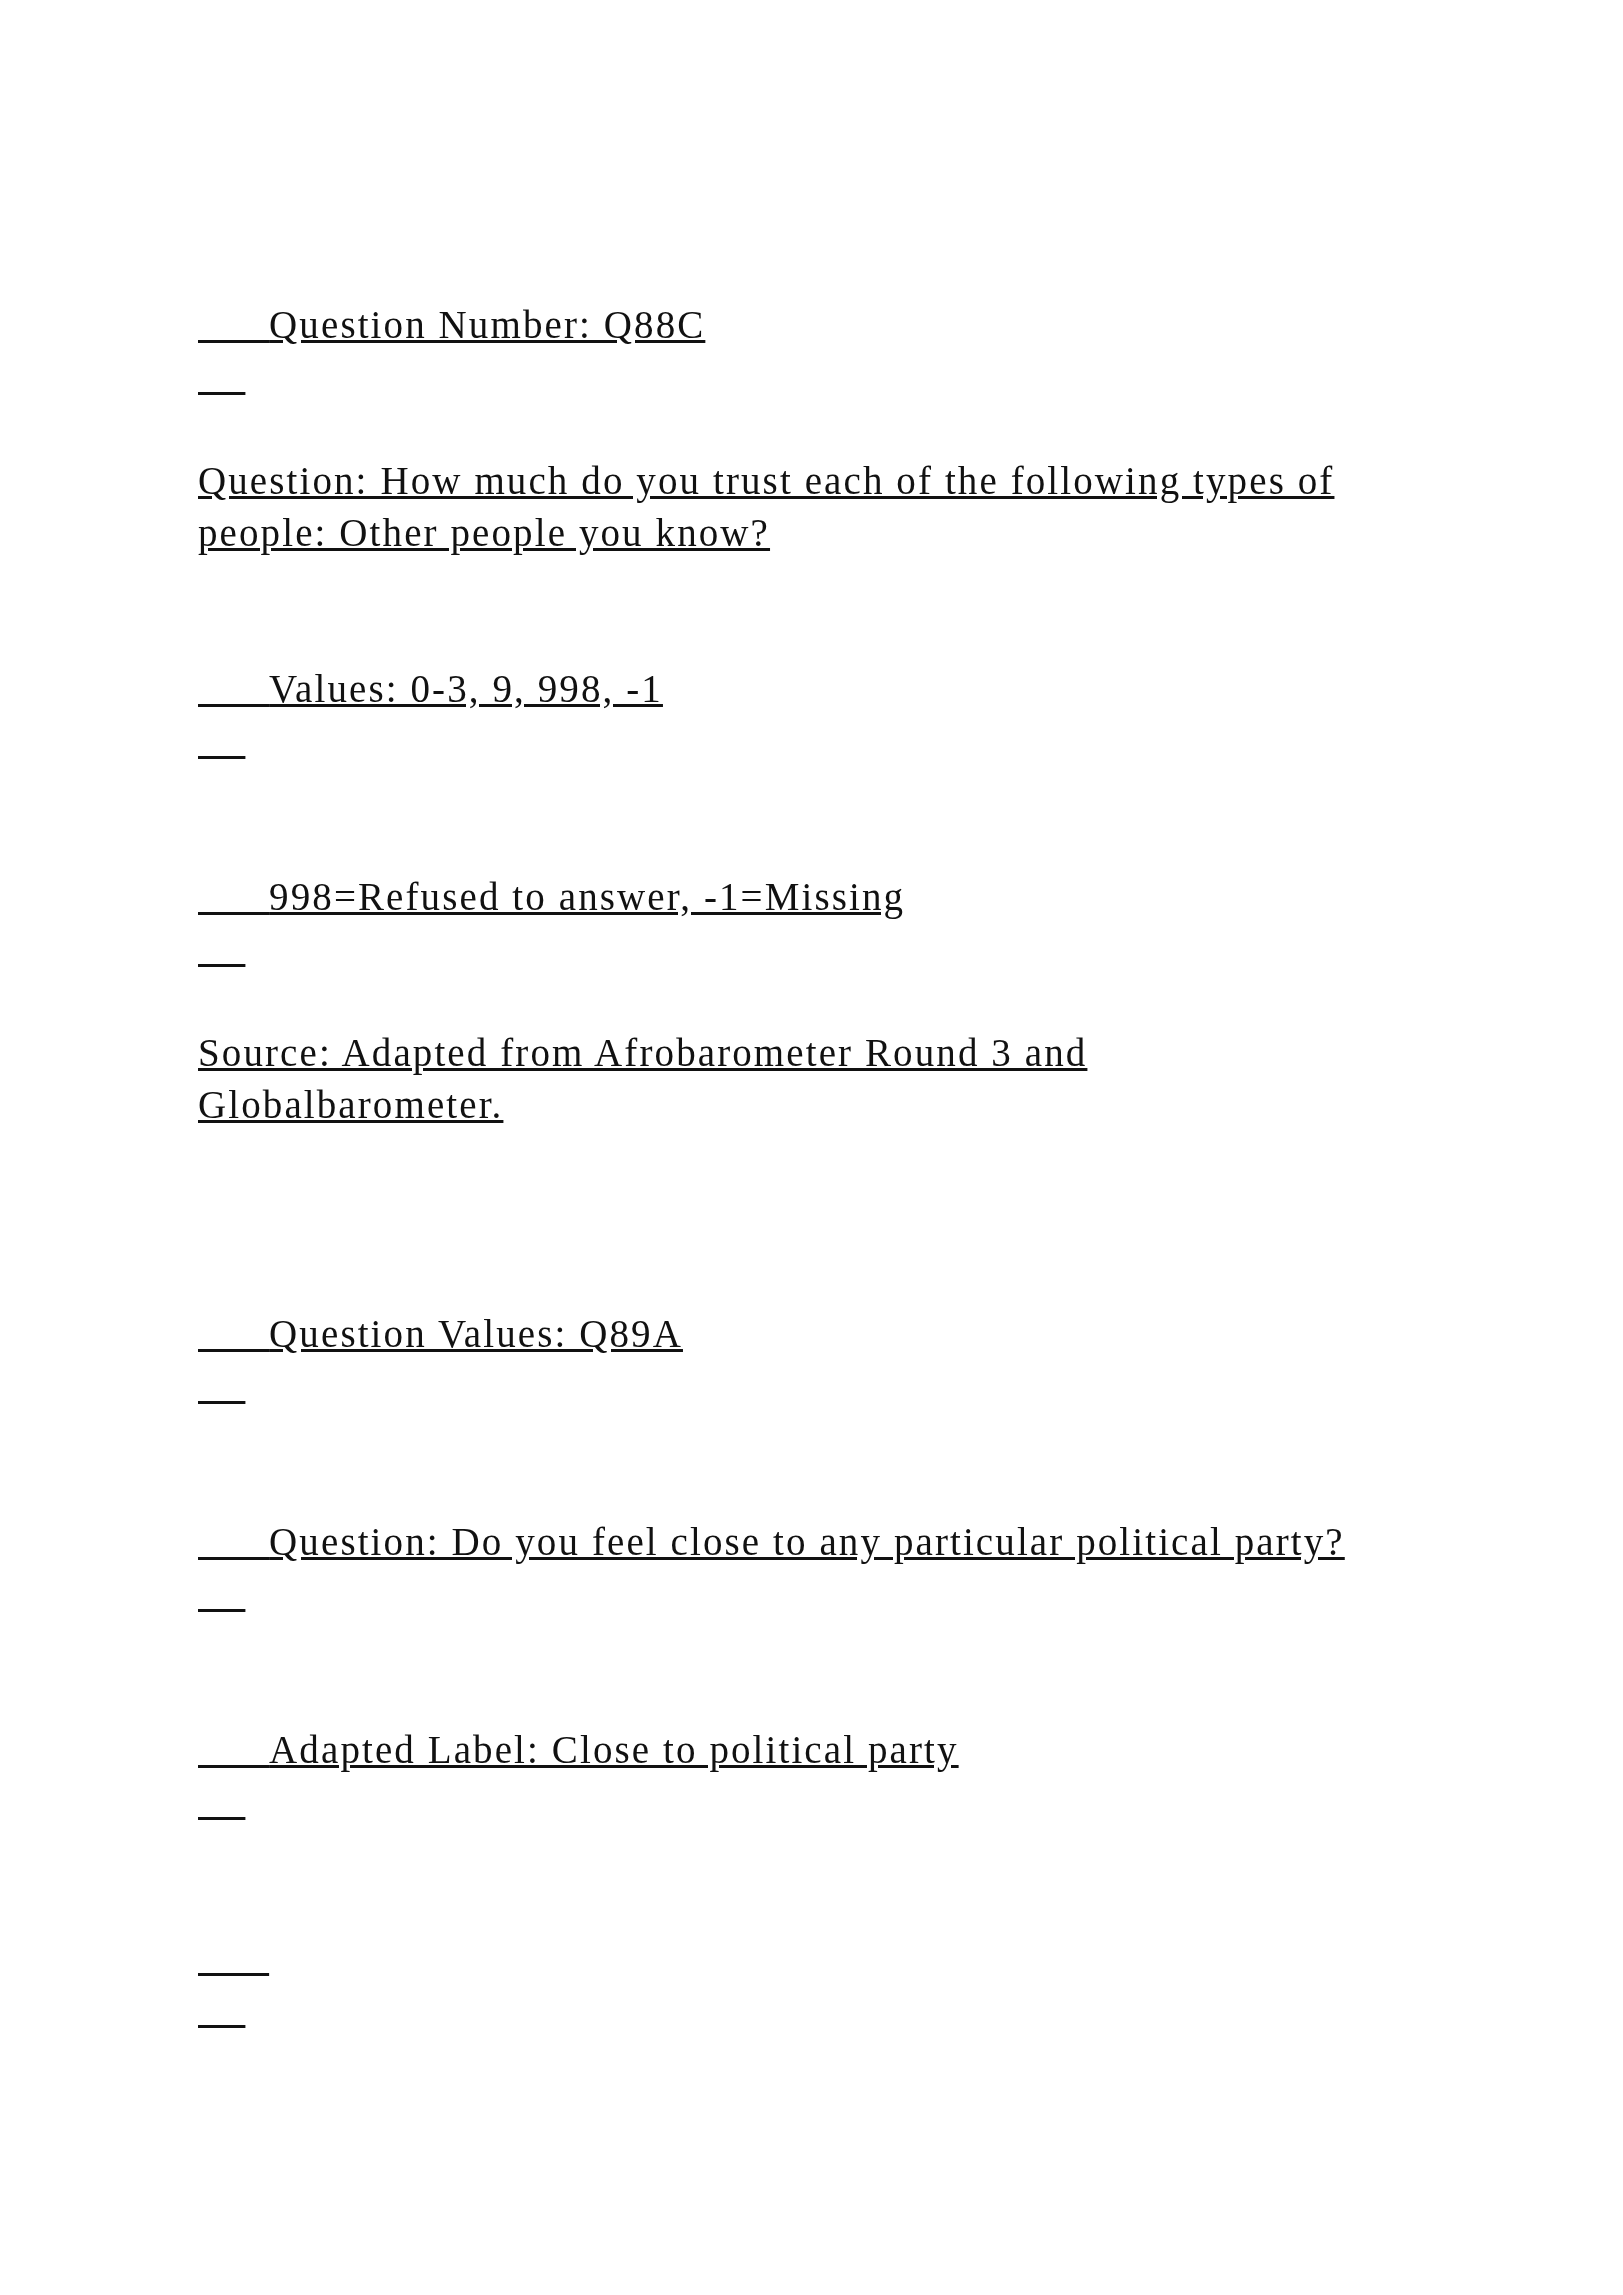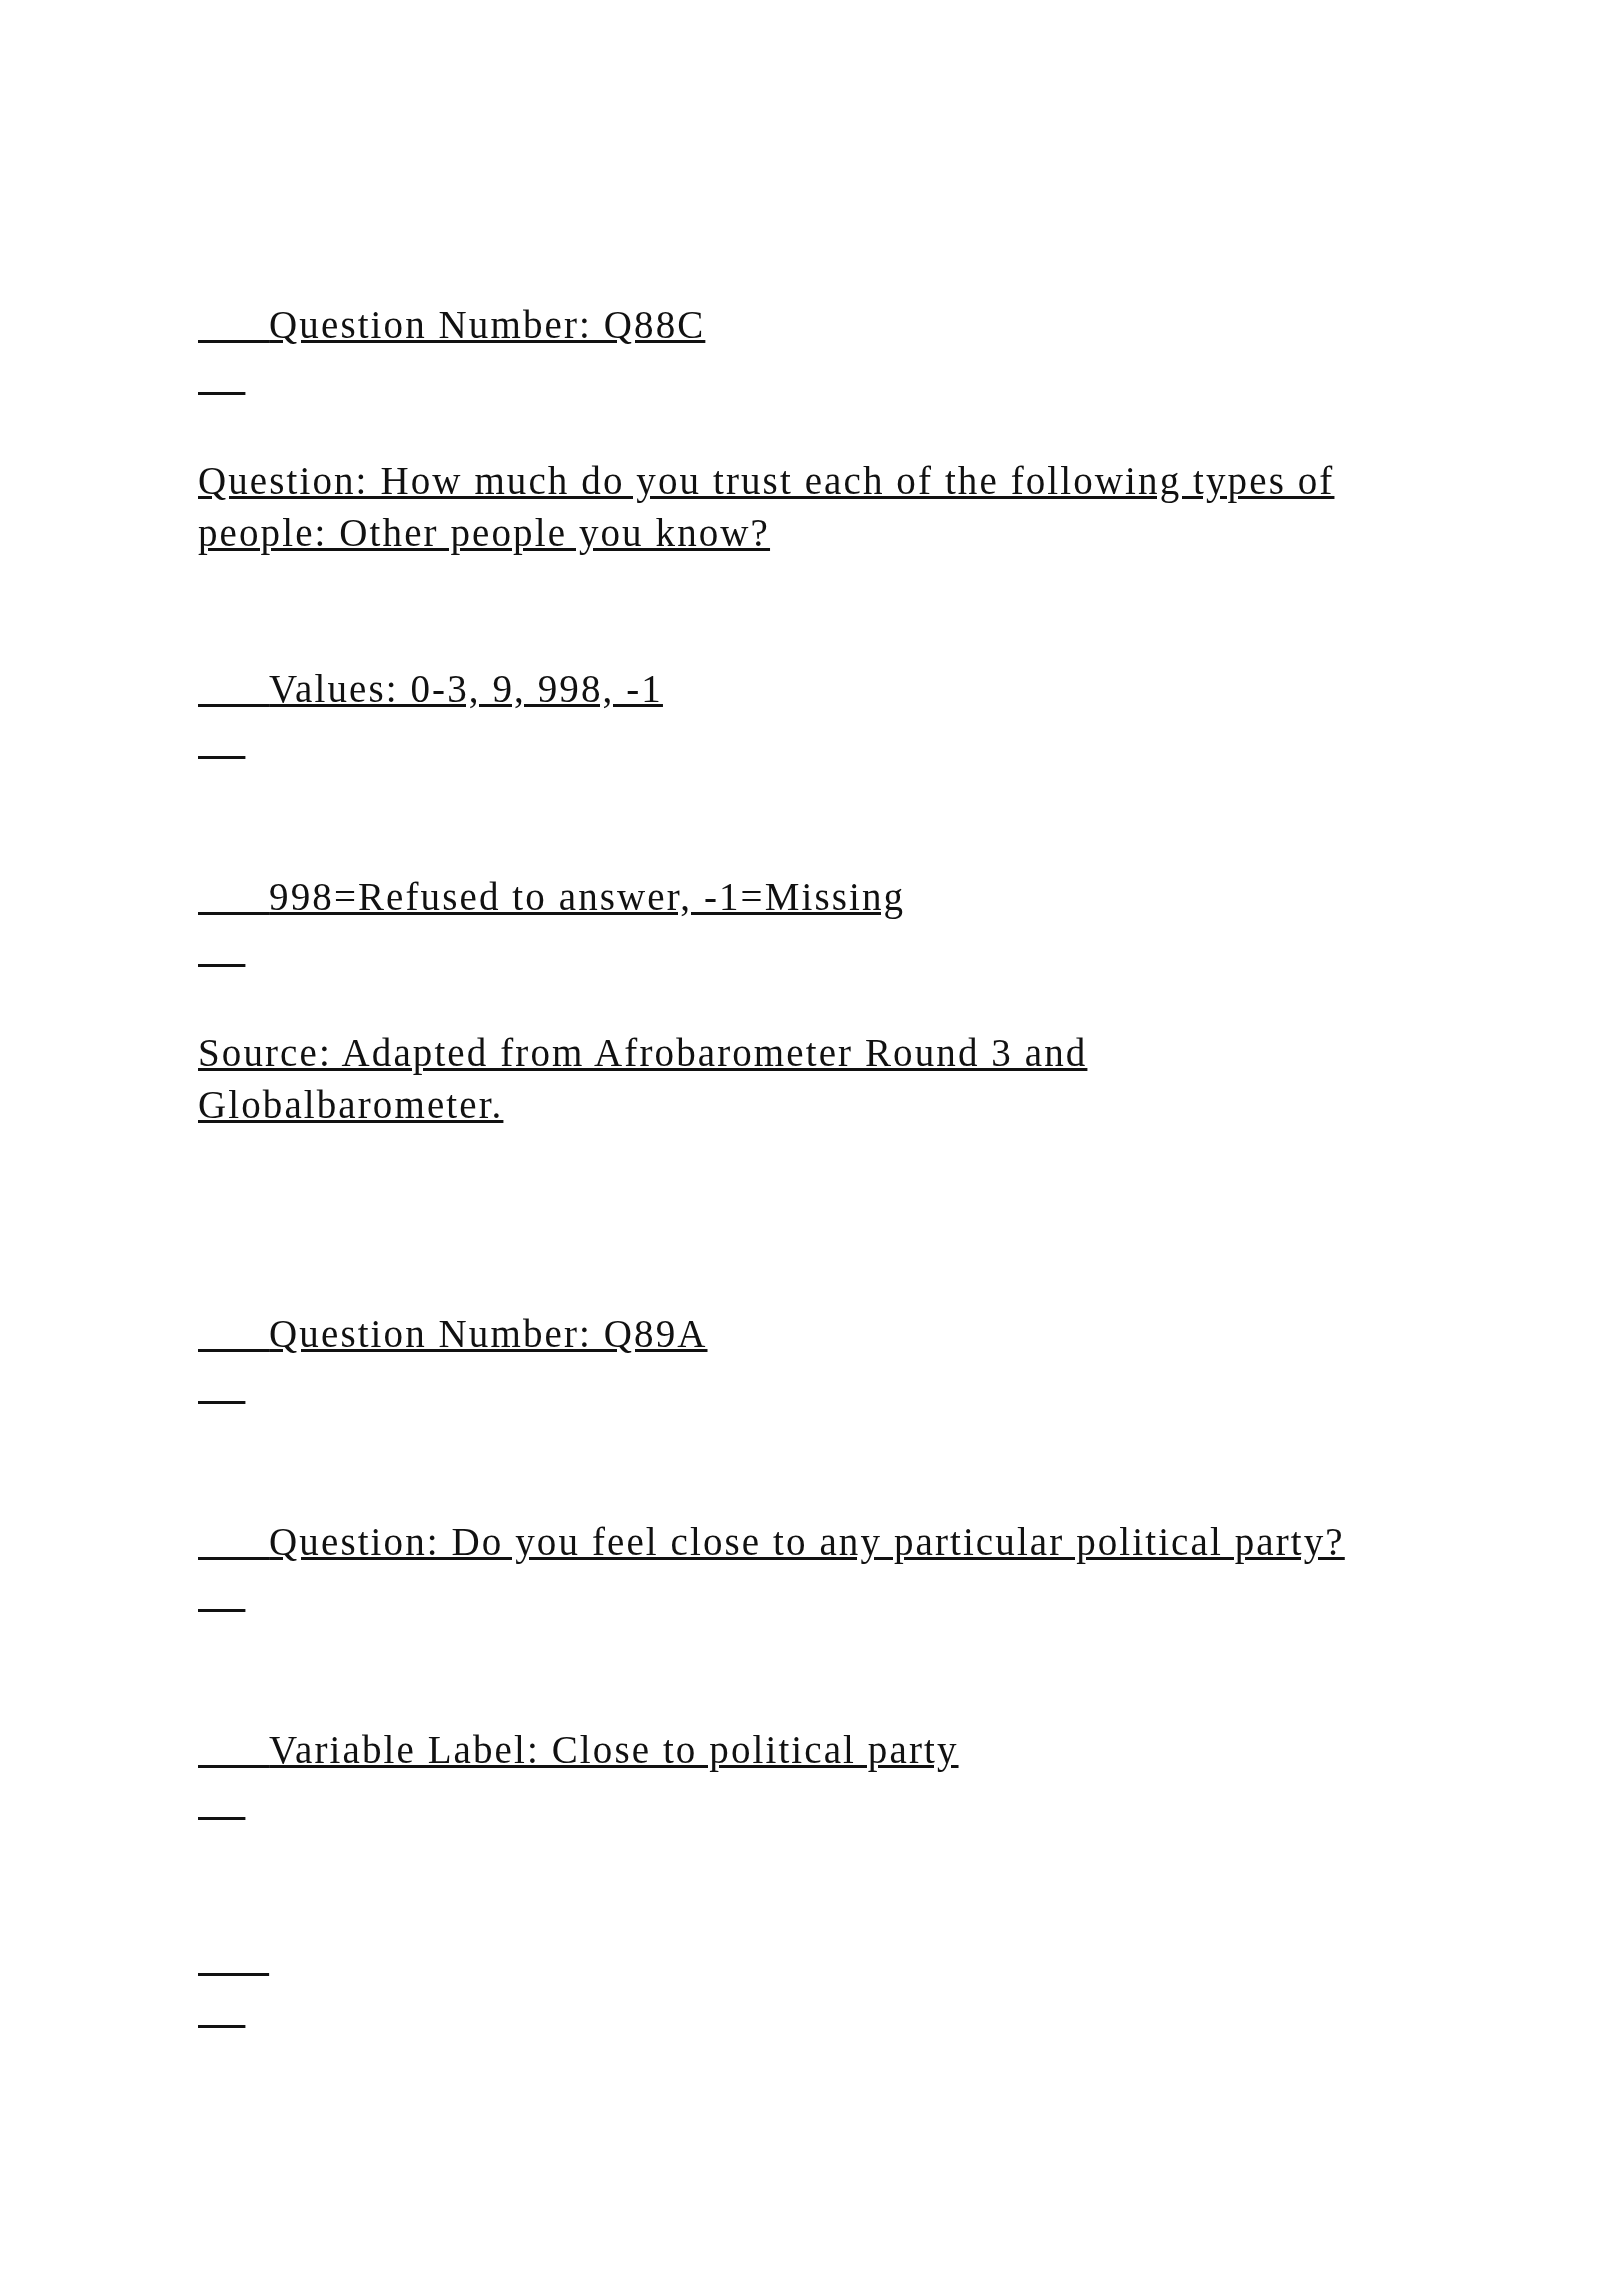--- a/index.html
+++ b/index.html
@@ -49,27 +49,27 @@
     <p class="para">
       <span>998=Refused to answer, -1=Missing</span>
     </p>
     <p class="para"><span>Source: Adapted from Afrobarometer Round 3 and</span><br><span>Globalbarometer.</span></p>
   </section>
 
   <div class="entry-gap"></div>
 
   <section>
     <p class="para">
-      <span>Question Number: Q89A</span>
+      <span>Question Values: Q89A</span>
     </p>
     <p class="para">
       <span>Question: Do you feel close to any particular political party?</span>
     </p>
     <p class="para">
-      <span>Variable Label: Close to political party</span>
+      <span>Adapted Label: Close to political party</span>
     </p>
     <p class="para">
       
     </p>
 
   </section>
 
 </div>
 
 

